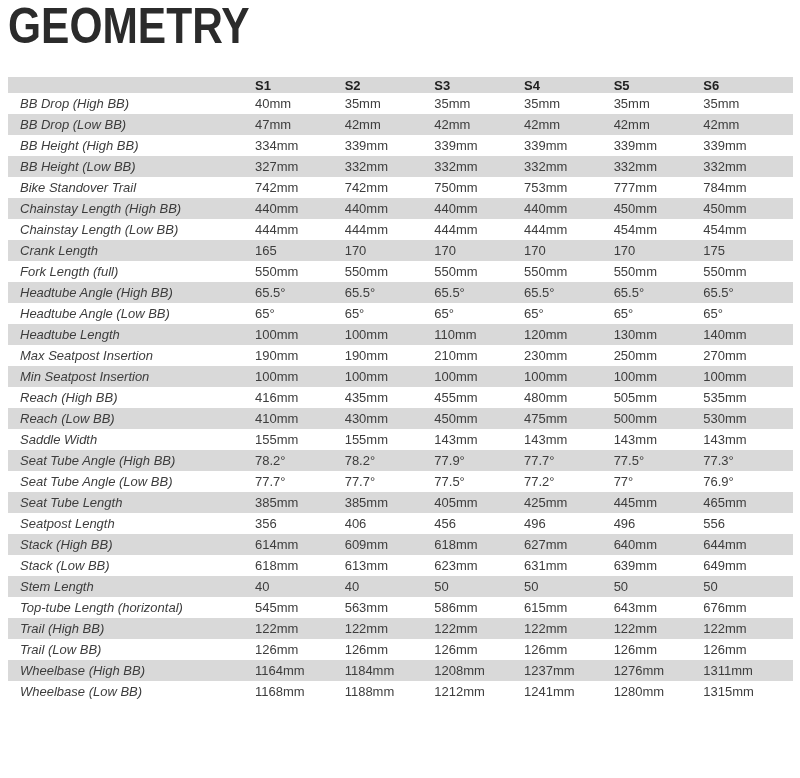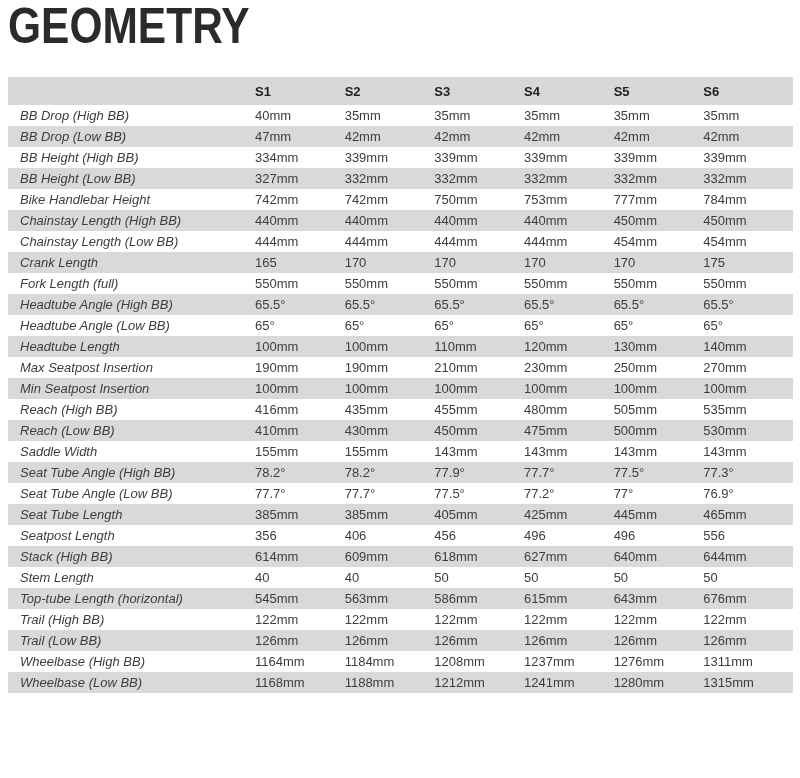--- a/index.html
+++ b/index.html
@@ -28,21 +28,21 @@
     table-layout: fixed;
     border-collapse: collapse;
     width: 785px;
     margin: 27px 0 0 8px;
     font-size: 13px;
     color: var(--text, #3d3d3d);
   }
   col.label-col { width: 247px; }
   thead th {
     background: var(--header-bg, #d8d8d8);
-    height: 28px;
+    height: 16px;
     text-align: left;
     vertical-align: middle;
     font-weight: 700;
     font-size: 13px;
     color: var(--header-text, #212121);
     padding: 0;
   }
   tbody th.row-label {
     font-weight: 400;
     text-align: left;
@@ -117,21 +117,21 @@
         <tr>
           <th class="row-label">BB Height (Low BB)</th>
           <td>327mm</td>
           <td>332mm</td>
           <td>332mm</td>
           <td>332mm</td>
           <td>332mm</td>
           <td>332mm</td>
         </tr>
         <tr>
-          <th class="row-label">Bike Handlebar Height</th>
+          <th class="row-label">Bike Standover Trail</th>
           <td>742mm</td>
           <td>742mm</td>
           <td>750mm</td>
           <td>753mm</td>
           <td>777mm</td>
           <td>784mm</td>
         </tr>
         <tr>
           <th class="row-label">Chainstay Length (High BB)</th>
           <td>440mm</td>
@@ -279,20 +279,29 @@
         <tr>
           <th class="row-label">Stack (High BB)</th>
           <td>614mm</td>
           <td>609mm</td>
           <td>618mm</td>
           <td>627mm</td>
           <td>640mm</td>
           <td>644mm</td>
         </tr>
         <tr>
+          <th class="row-label">Stack (Low BB)</th>
+          <td>618mm</td>
+          <td>613mm</td>
+          <td>623mm</td>
+          <td>631mm</td>
+          <td>639mm</td>
+          <td>649mm</td>
+        </tr>
+        <tr>
           <th class="row-label">Stem Length</th>
           <td>40</td>
           <td>40</td>
           <td>50</td>
           <td>50</td>
           <td>50</td>
           <td>50</td>
         </tr>
         <tr>
           <th class="row-label">Top-tube Length (horizontal)</th>

